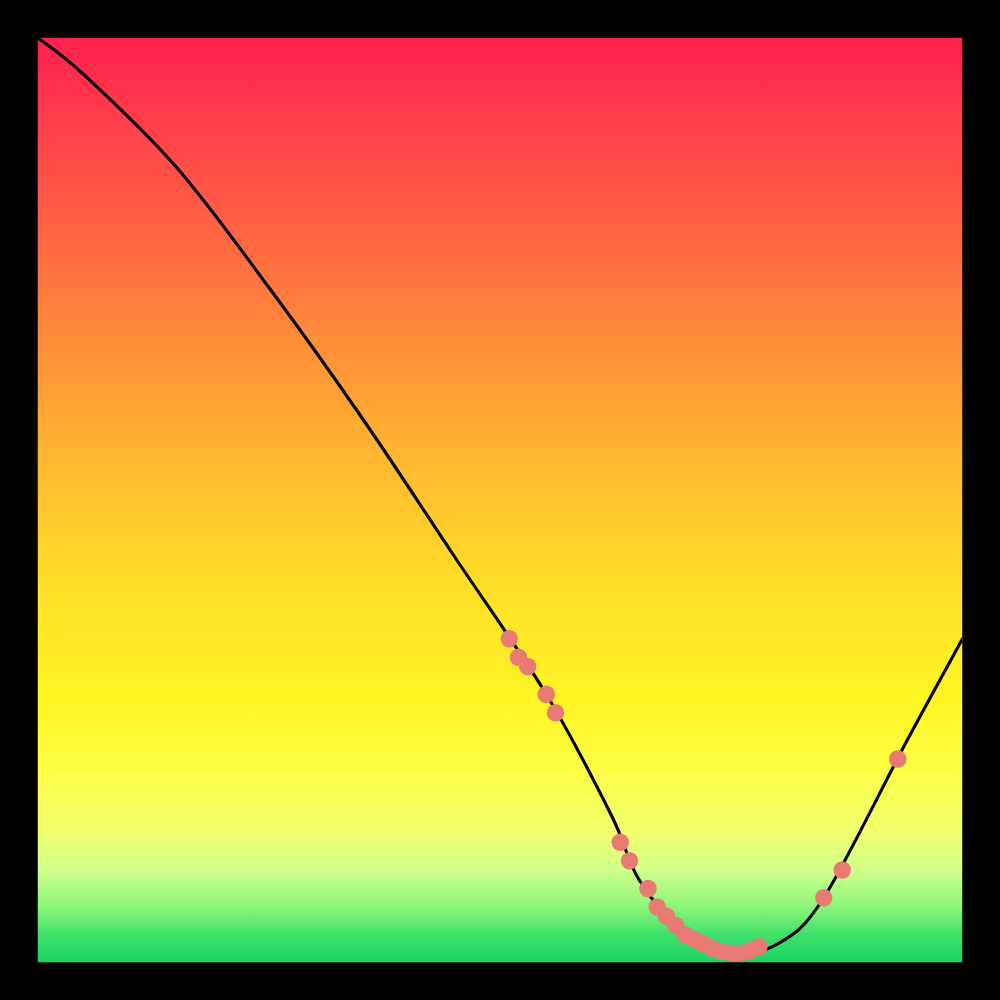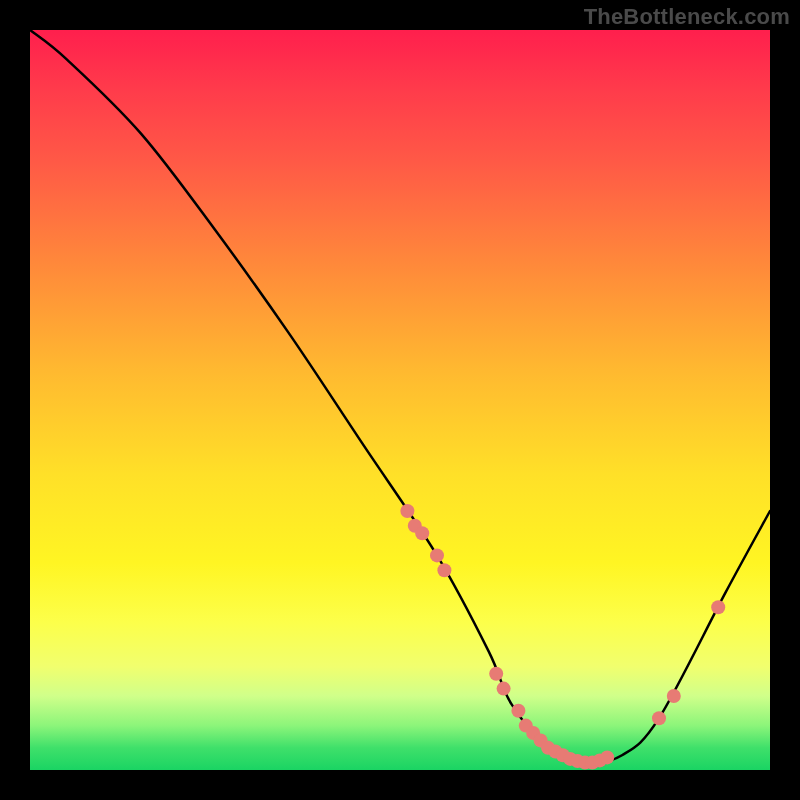--- a/index.html
+++ b/index.html
@@ -65,21 +65,20 @@
     left: 0;
     top: 0;
     width: 100%;
     height: 100%;
   }
 </style>
 </head>
 <body>
 
 <div class="frame">
-  <div class="attribution">TheBottleneck.com</div>
 
   <div class="plot">
     <div class="gradient"></div>
     <svg class="curve" viewBox="0 0 740 740" preserveAspectRatio="none">
       <path fill="none" stroke="#000" stroke-width="2.5" stroke-linecap="round" d="M 0,0 C 6.166666666666667,4.933333333333337 18.5,12.333333333333353 37,29.600000000000023 C 55.5,46.86666666666669 86.33333333333333,75.23333333333335 111,103.60000000000002 C 135.66666666666666,131.9666666666667 160.33333333333334,166.50000000000006 185,199.80000000000007 C 209.66666666666666,233.10000000000008 234.33333333333334,267.6333333333334 259,303.40000000000003 C 283.6666666666667,339.1666666666667 308.3333333333333,377.4 333,414.4 C 357.6666666666667,451.4 386.0333333333334,490.8666666666666 407.00000000000006,525.4 C 427.9666666666667,559.9333333333333 446.4666666666667,596.9333333333334 458.8,621.6 C 471.1333333333333,646.2666666666667 471.1333333333333,657.3666666666667 481,673.4 C 490.8666666666667,689.4333333333333 505.6666666666667,707.9333333333333 518,717.8 C 530.3333333333334,727.6666666666666 542.6666666666666,731.3666666666667 555,732.6 C 567.3333333333334,733.8333333333334 579.6666666666666,732.6 592,725.2 C 604.3333333333334,717.8000000000001 611.7333333333333,715.3333333333334 629,688.2 C 646.2666666666667,661.0666666666667 677.0999999999999,596.9333333333333 695.5999999999999,562.4 C 714.0999999999999,527.8666666666667 732.6,494.56666666666666 740,481"></path>
       <g>
           <circle cx="377.40000000000003" cy="481" r="7" fill="#e77b74"></circle>
           <circle cx="384.8" cy="495.79999999999995" r="7" fill="#e77b74"></circle>
           <circle cx="392.20000000000005" cy="503.2" r="7" fill="#e77b74"></circle>
           <circle cx="407.00000000000006" cy="525.4" r="7" fill="#e77b74"></circle>

